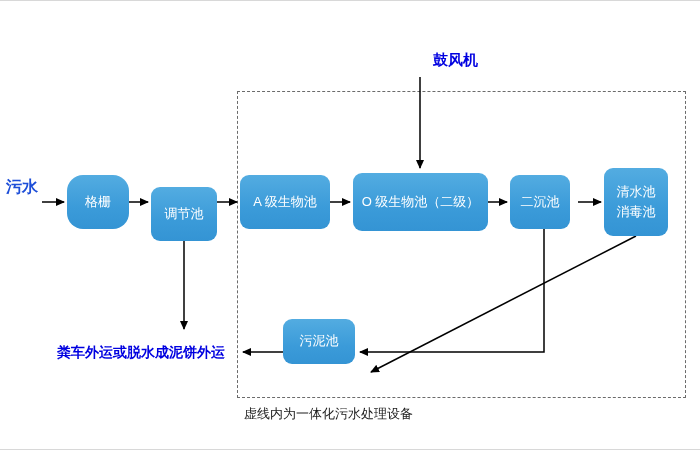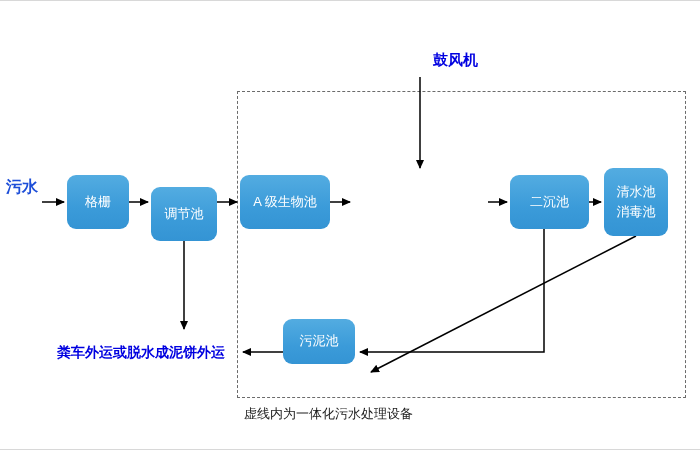--- a/index.html
+++ b/index.html
@@ -23,25 +23,25 @@
     color: #ffffff;
     display: flex;
     flex-direction: column;
     align-items: center;
     justify-content: center;
     font-size: 13px;
     line-height: 1.55;
     text-align: center;
     white-space: nowrap;
   }
-  .b-grid   { left: 67px;  top: 174px; width: 62px;  height: 54px; }
+  .b-grid   { left: 67px;  top: 174px; width: 62px;  height: 54px; border-radius: 16px; }
   .b-reg    { left: 151px; top: 174px; width: 66px;  height: 54px; margin-top: 12px; }
   .b-abio   { left: 240px; top: 174px; width: 90px;  height: 54px; }
   .b-obio   { left: 353px; top: 172px; width: 135px; height: 58px; }
-  .b-sec    { left: 510px; top: 174px; width: 79px;  height: 54px; }
+  .b-sec    { left: 510px; top: 174px; width: 60px;  height: 54px; }
   .b-clear  { left: 604px; top: 167px; width: 64px;  height: 68px; }
   .b-sludge { left: 283px; top: 318px; width: 72px;  height: 45px; }
 
   .dashed {
     position: absolute;
     left: 237px; top: 90px; width: 449px; height: 307px;
     border: 1px dashed #6b6b6b;
   }
 
   .txt { position: absolute; white-space: nowrap; }
@@ -85,20 +85,21 @@
     <line x1="283" y1="351" x2="243" y2="351" marker-end="url(#ah)"></line>
     <line x1="636" y1="235" x2="371" y2="371" marker-end="url(#ah)"></line>
   </svg>
 
   <span class="txt src-label">污水</span>
   <span class="txt blower-label">鼓风机</span>
 
   <div class="box b-grid">格栅</div>
   <div class="box b-reg">调节池</div>
   <div class="box b-abio">A 级生物池</div>
+  <div class="box b-obio">O 级生物池（二级）</div>
   <div class="box b-sec">二沉池</div>
   <div class="box b-clear">
     <span>清水池</span>
     <span>消毒池</span>
   </div>
   <div class="box b-sludge">污泥池</div>
 
   <span class="txt disposal-label">粪车外运或脱水成泥饼外运</span>
   <span class="txt boundary-caption">虚线内为一体化污水处理设备</span>
 

